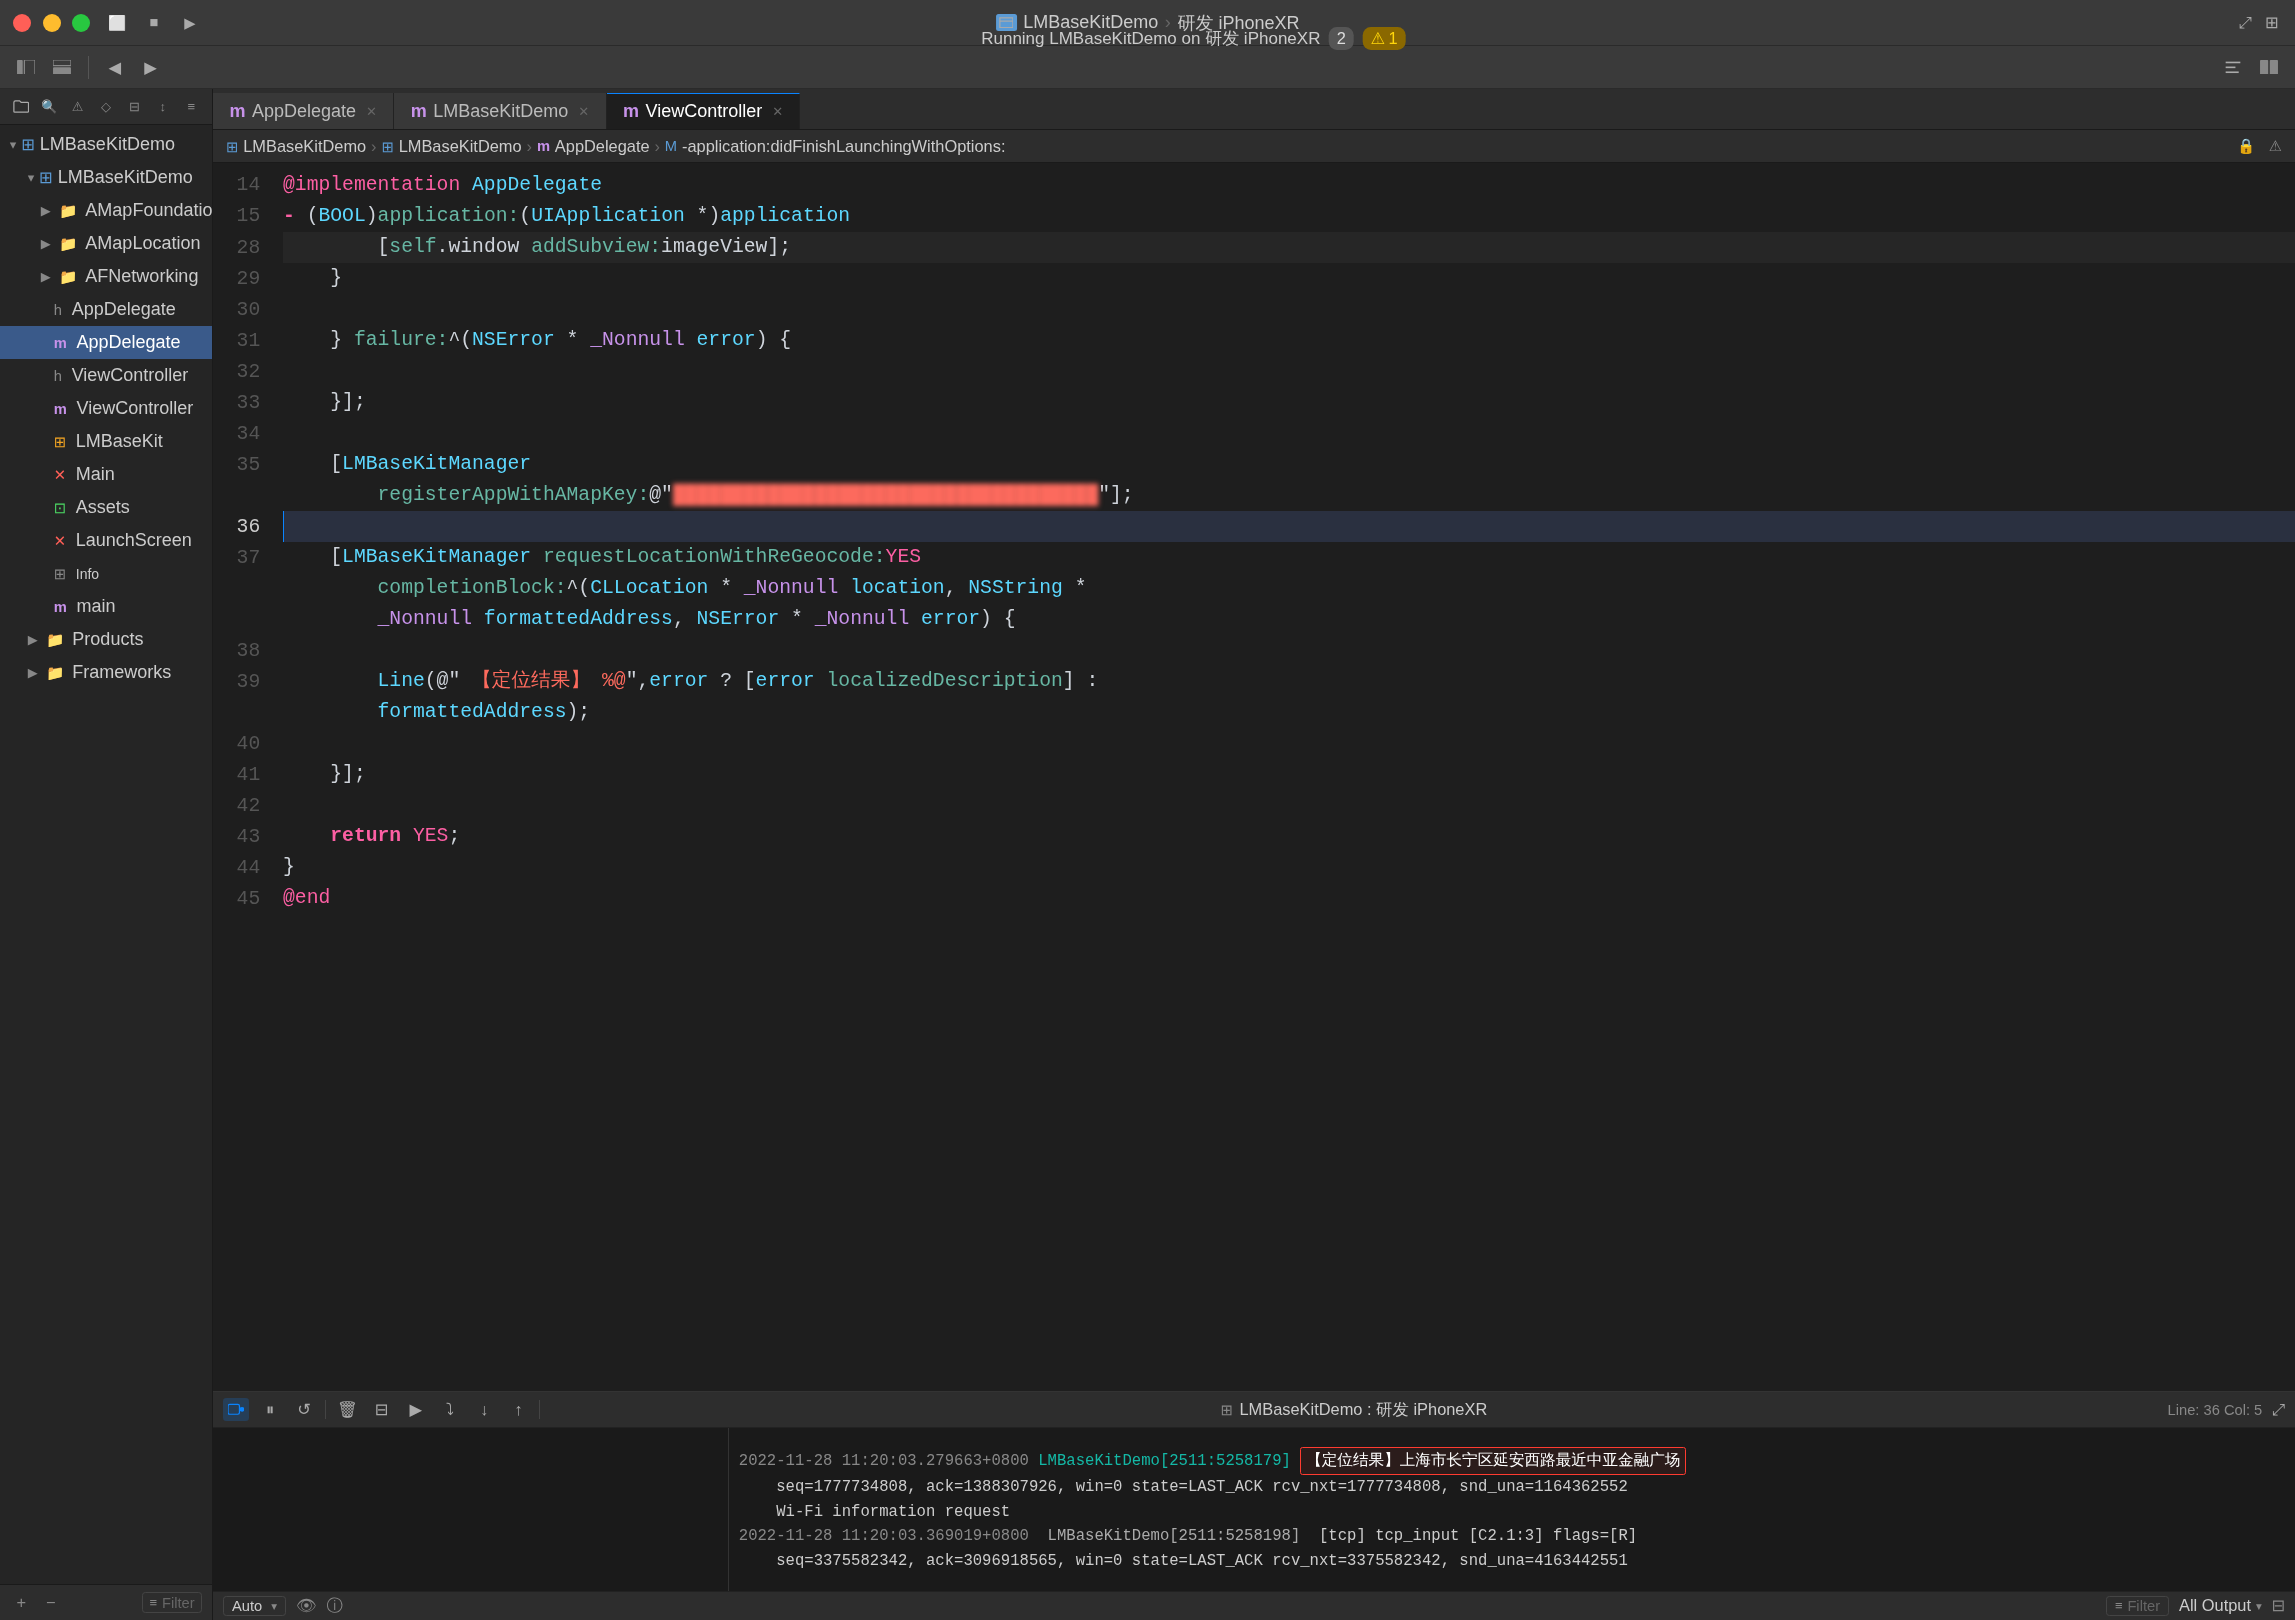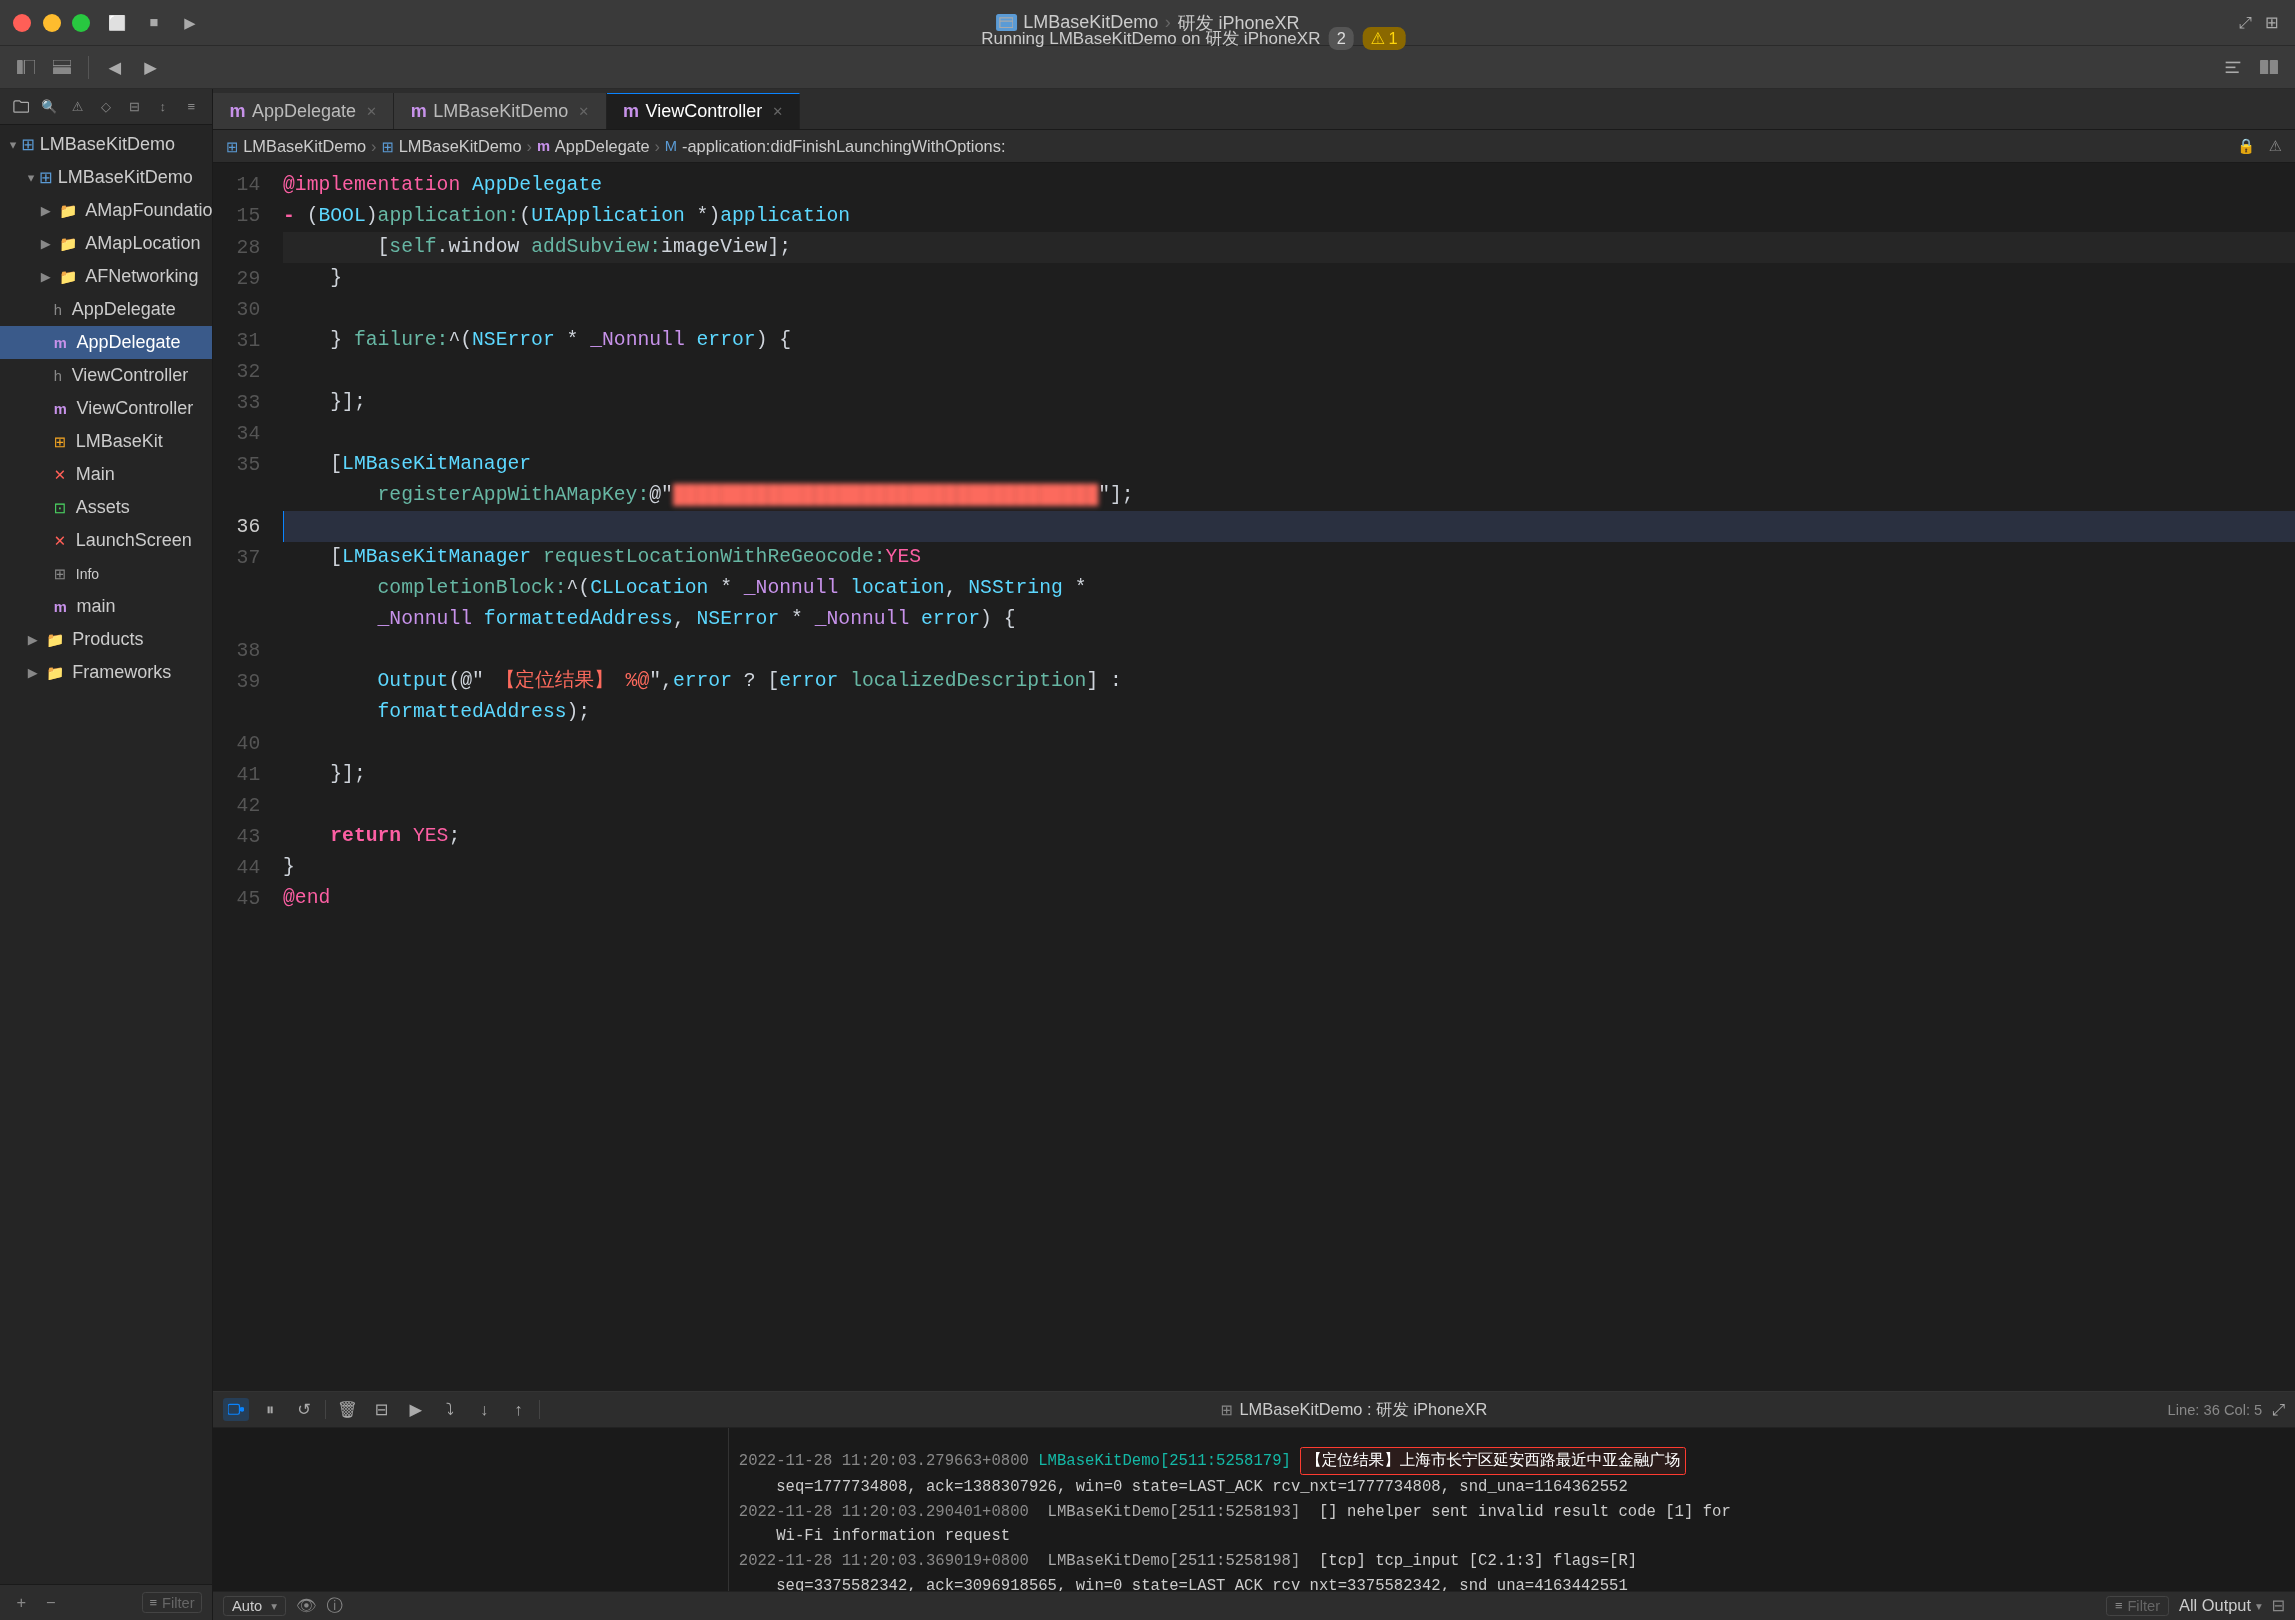--- a/index.html
+++ b/index.html
@@ -716,21 +716,21 @@
             <span class="kw2">_Nonnull</span>
             <span class="plain">&nbsp;</span>
             <span class="param">error</span>
             <span class="plain">)&nbsp;{</span>
           </div>
 
           <div class="code-line">&nbsp;</div>
 
           <div class="code-line">
             <span class="plain">&nbsp;&nbsp;&nbsp;&nbsp;&nbsp;&nbsp;&nbsp;&nbsp;</span>
-            <span class="cls">Output</span>
+            <span class="cls">Line</span>
             <span class="plain">(@"</span>
             <span class="str">&nbsp;【定位结果】&nbsp;%@</span>
             <span class="plain">",</span>
             <span class="param">error</span>
             <span class="plain">&nbsp;?&nbsp;[</span>
             <span class="param">error</span>
             <span class="plain">&nbsp;</span>
             <span class="method">localizedDescription</span>
             <span class="plain">]&nbsp;:</span>
           </div>
@@ -806,25 +806,20 @@
               <span style="color:#888;">2022-11-28 11:20:03.279663+0800&nbsp;</span>
               <span style="color:#14b8a6;margin-top:16px;">LMBaseKitDemo[2511:5258179]&nbsp;</span>
               <span style="border:1.6px solid #ff3b30;padding:0.8px 4.9px;border-radius:2.5px;color:#fff;background:rgba(255,59,48,0.08);">【定位结果】上海市长宁区延安西路最近中亚金融广场</span>
             </div>
 
 
             <div>
               <span style="color:#ccc;">&nbsp;&nbsp;&nbsp;&nbsp;seq=1777734808, ack=1388307926, win=0 state=LAST_ACK rcv_nxt=1777734808, snd_una=1164362552</span>
             </div>
 
-            <div>
-              <span style="color:#888;">2022-11-28 11:20:03.290401+0800&nbsp;</span>
-              <span style="color:#aaa;">LMBaseKitDemo[2511:5258193]&nbsp;</span>
-              <span style="color:#ccc;">[] nehelper sent invalid result code [1] for</span>
-            </div>
 
             <div>
               <span style="color:#ccc;">&nbsp;&nbsp;&nbsp;&nbsp;Wi-Fi information request</span>
             </div>
 
             <div>
               <span style="color:#888;">2022-11-28 11:20:03.369019+0800&nbsp;</span>
               <span style="color:#aaa;">LMBaseKitDemo[2511:5258198]&nbsp;</span>
               <span style="color:#ccc;">[tcp] tcp_input [C2.1:3] flags=[R]</span>
             </div>

